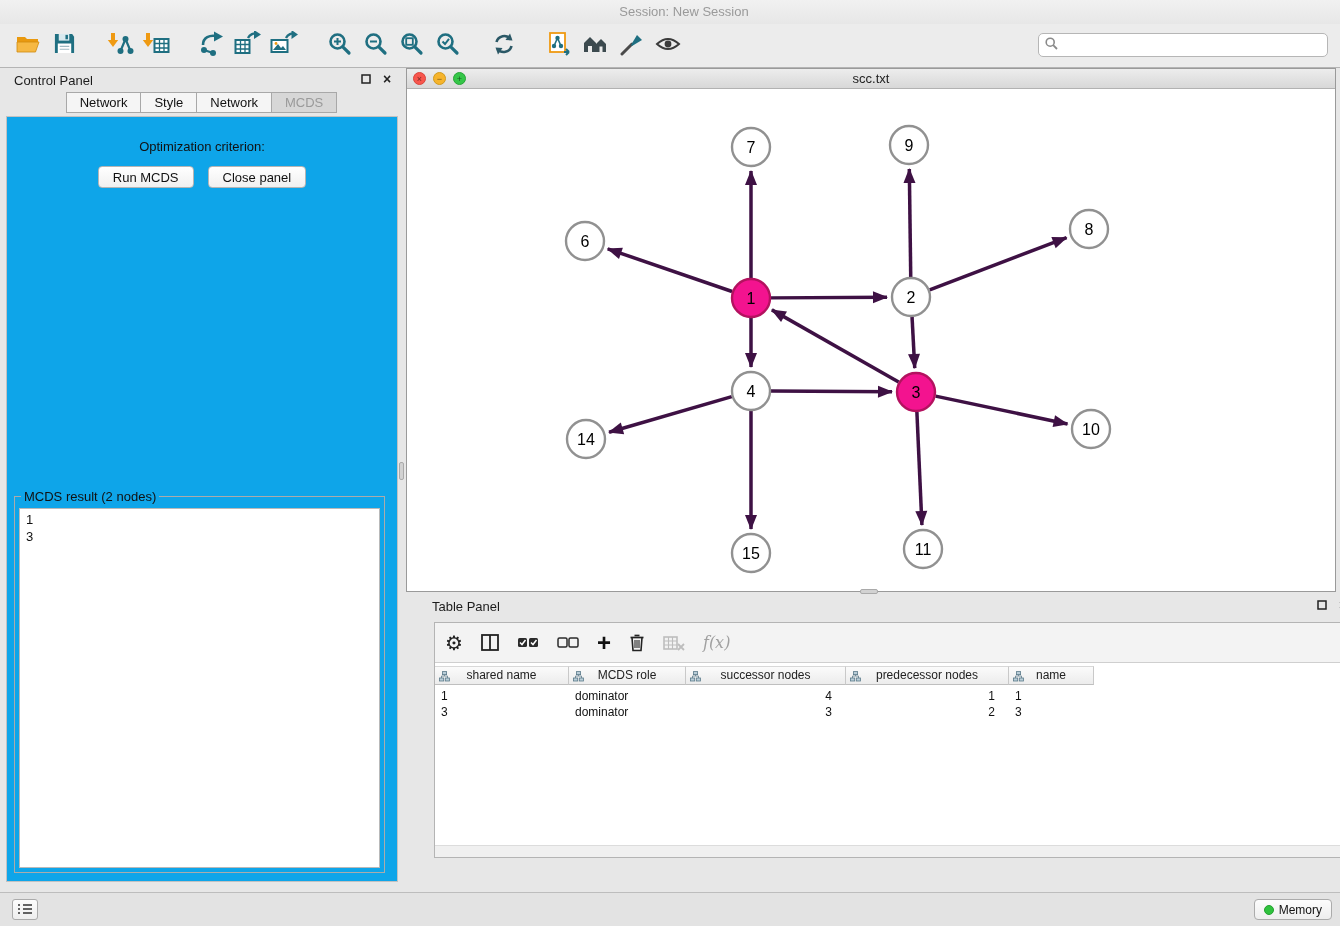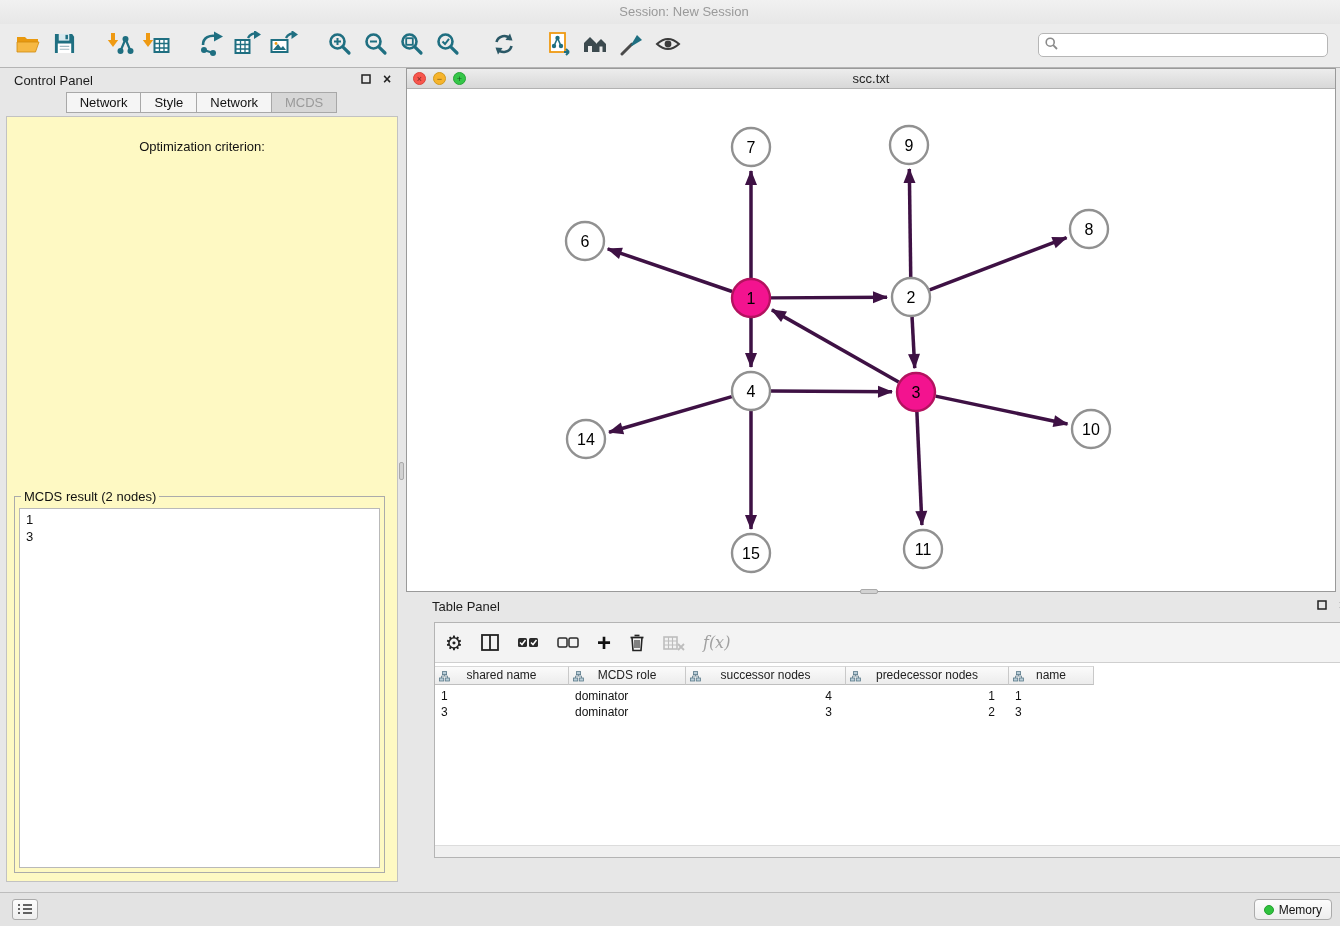--- a/index.html
+++ b/index.html
@@ -41,21 +41,21 @@
   .float-btn, .close-btn { width:14px; height:14px; display:flex; align-items:center; justify-content:center; cursor:default; }
   .close-btn { font-size:14px; font-weight:bold; color:#222; }
   .cp-tabs { display:flex; justify-content:center; position:relative; z-index:2; }
   .tab {
     height:21px; line-height:19px; padding:0 13px; font-size:13px;
     background:#f5f5f5; border:1px solid #a8a8a8; margin-left:-1px; color:#111;
   }
   .tab.active { background:#d7d7d7; color:#9a9a9a; }
   .cp-body {
     position:absolute; left:0; right:0; top:46px; bottom:0;
-    border:1px solid #c2c2c2; background:#fef9c3;
+    border:1px solid #c2c2c2; background:#0ea5e9;
   }
   .opt-label { text-align:center; font-size:13px; margin-top:22px; }
   .dropdown {
     width:312px; height:22px; margin:8px auto 0 auto; background:#fff;
     border:1px solid #b2b2b2; border-radius:4px; position:relative;
     font-size:13px; line-height:20px; padding:0 20px 0 9px;
   }
   .dd-arrows { position:absolute; right:5px; top:3px; width:10px; }
   .dd-arrows .up { width:0;height:0;border-left:4px solid transparent;border-right:4px solid transparent;border-bottom:5px solid #666; margin-bottom:3px;}
   .dd-arrows .dn { width:0;height:0;border-left:4px solid transparent;border-right:4px solid transparent;border-top:5px solid #666;}
@@ -331,20 +331,24 @@
     </span>
   </div>
   <div class="cp-tabs">
       <div class="tab">Network</div>
       <div class="tab">Style</div>
       <div class="tab">Network</div>
       <div class="tab active">MCDS</div>
     </div>
   <div class="cp-body">
     <div class="opt-label">Optimization criterion:</div>
+    <div class="btn-row">
+      <button class="mac-btn">Run MCDS</button>
+      <button class="mac-btn">Close panel</button>
+    </div>
     <fieldset class="result-fieldset">
       <legend>MCDS result (2 nodes)</legend>
       <div class="result-box">
           <div class="result-line">1</div>
           <div class="result-line">3</div>
         </div>
     </fieldset>
   </div>
 </div>
 

